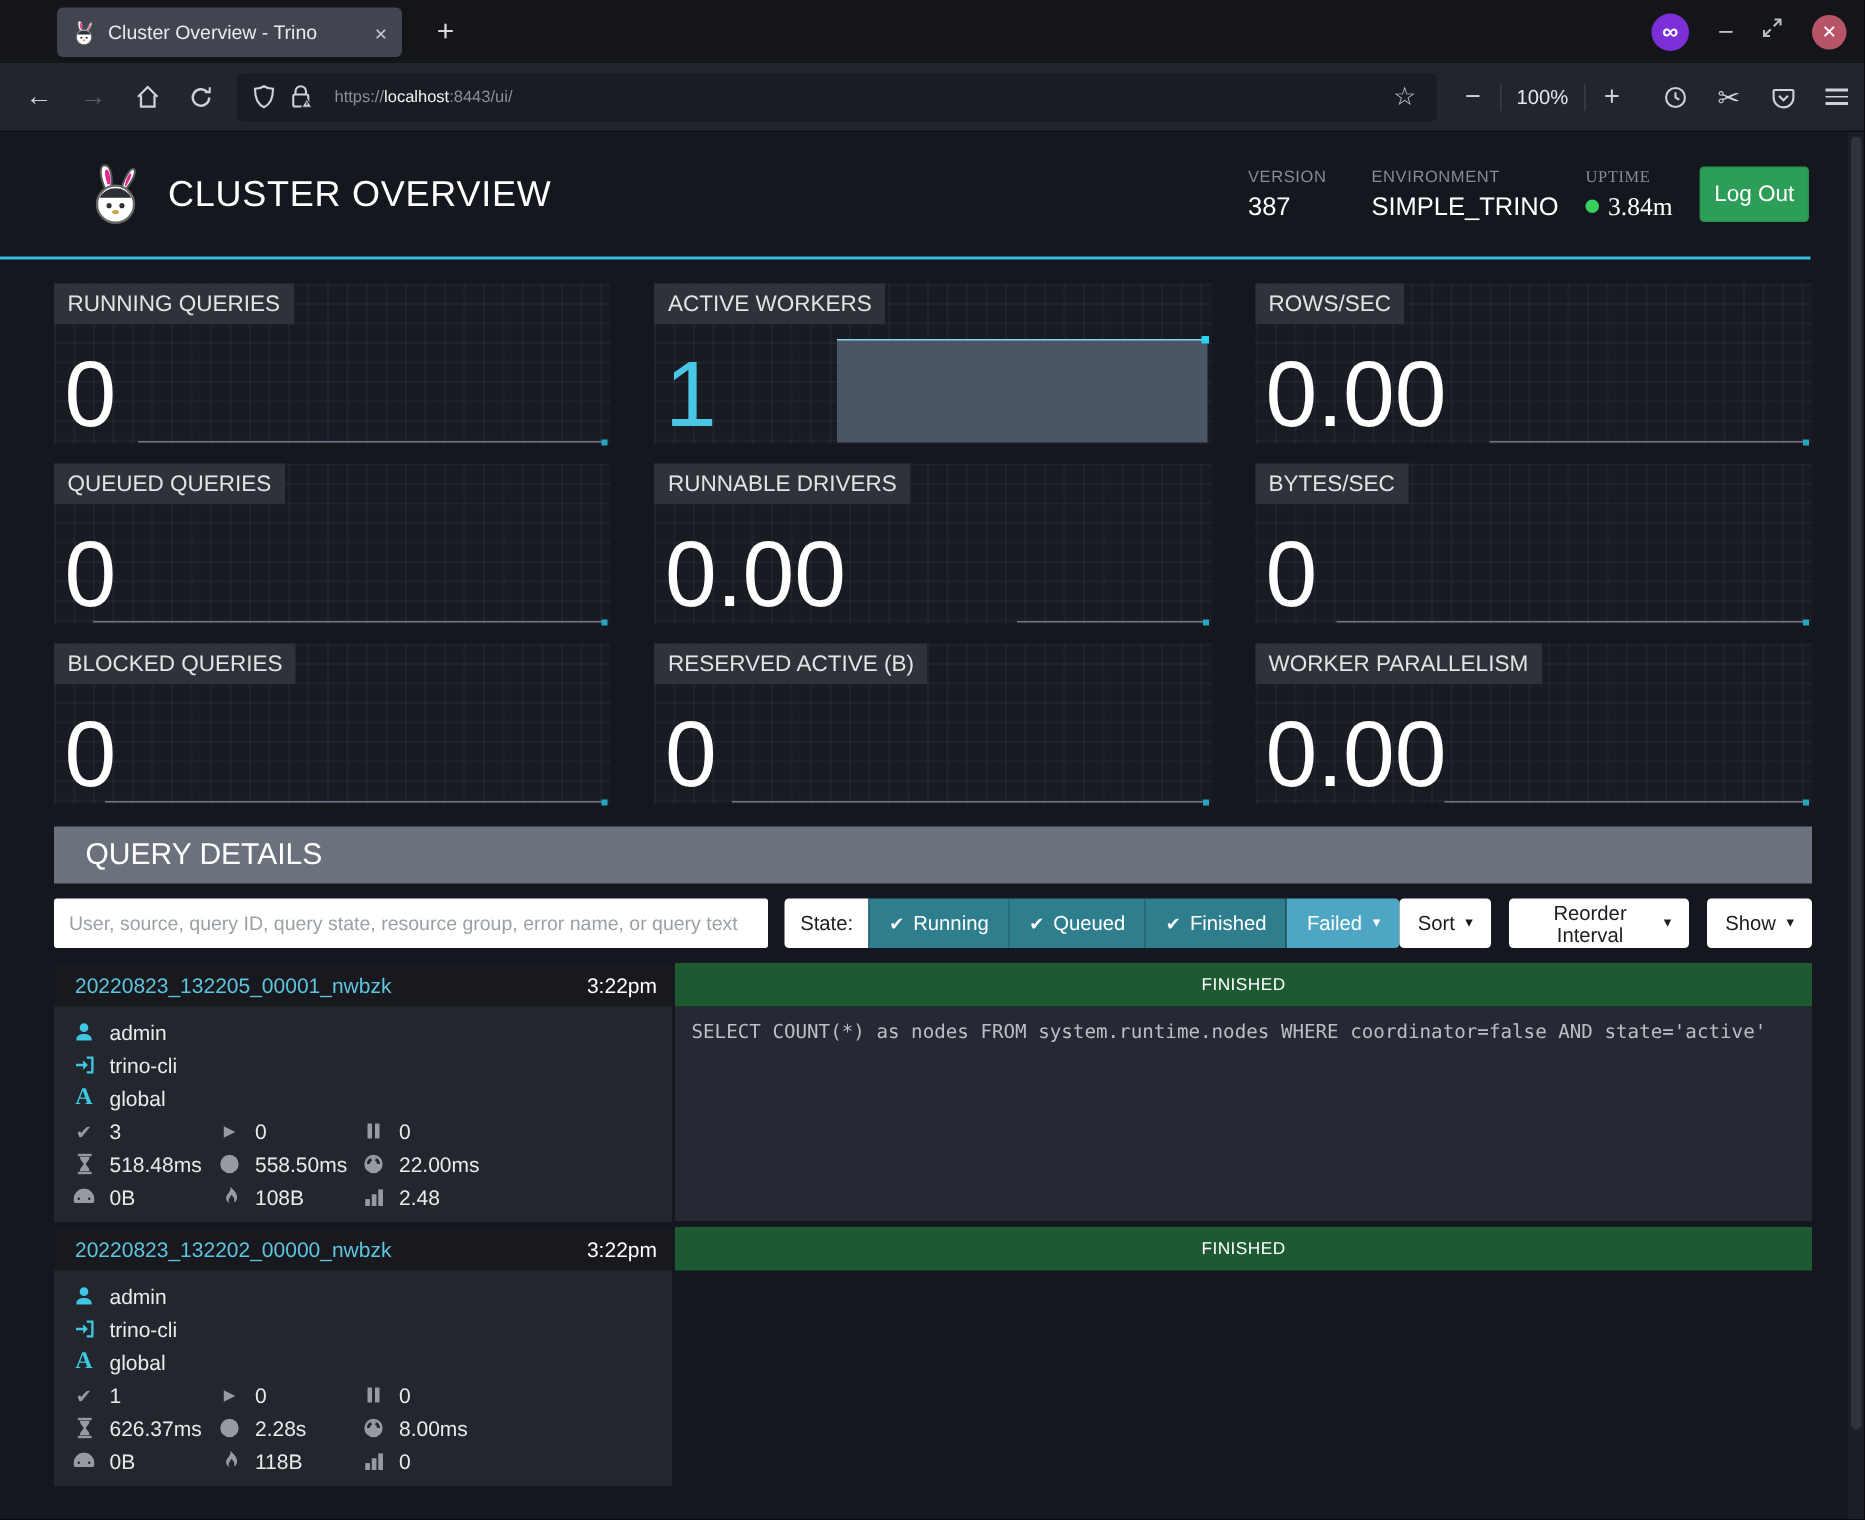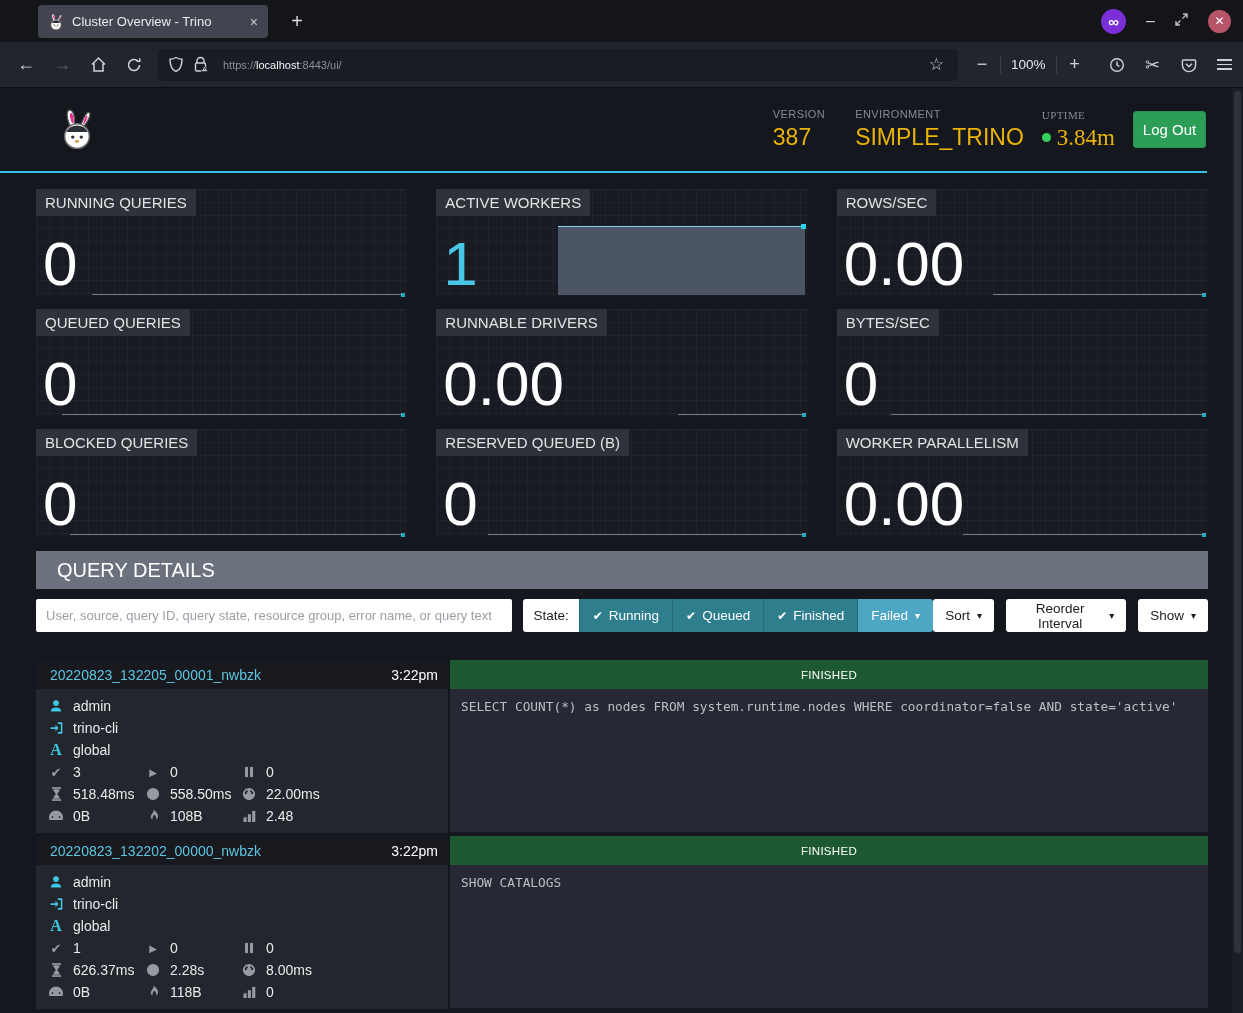--- a/index.html
+++ b/index.html
@@ -48,21 +48,21 @@
   .menu-bars i{ display:block; width:15px; height:1.8px; background:#cfd1d6; }
   
   .page{ position:absolute; top:88px; left:0; right:0; bottom:0; background:#14171d; }
   .content{ position:absolute; left:36px; width:1172px; top:0; }
   .app-header{ height:83px; display:flex; align-items:center; }
   .header-rule{ position:absolute; top:83px; left:-36px; width:1243px; height:2px; background:#35bedd; }
   .logo{ margin-left:22px; width:38px; height:45px; }
   .app-title{ margin-left:16px; font-size:24px; color:#fff; letter-spacing:0.5px; }
   .hstat{ display:flex; flex-direction:column; }
   .hstat .lab{ font-size:11px; color:#878b93; letter-spacing:0.4px; }
-  .hstat .val{ font-size:23px; color:#eab308; margin-top:4px; display:flex; align-items:center; gap:6px;}
+  .hstat .val{ font-size:17px; color:#ffffff; margin-top:4px; display:flex; align-items:center; gap:6px;}
   .hs-version{ margin-left:auto; }
   .hs-env{ margin-left:30px; }
   .hs-uptime{ margin-left:18px;font-family:Liberation Serif, serif; }
   .updot{ width:9px; height:9px; border-radius:50%; background:#36d05c; }
   .logout{ margin-left:18px; margin-right:2px; width:73px; height:37px; background:#2d9e57;
     border:1px solid #28914f; border-radius:3px; color:#fff; font-size:15px;
     display:flex; align-items:center; justify-content:center; }
   
   .cards{ margin-top:18px; display:grid; grid-template-columns:repeat(3,1fr); gap:13px 29px; }
   .card{ position:relative; height:107px; background:#181b22;
@@ -94,21 +94,21 @@
     padding:0 10px; border-radius:3px 0 0 3px; }
   .sbtn{ background:#2e7e8e; color:#fff; font-size:13.5px; display:flex; align-items:center;
     gap:6px; padding:0 13px; border:none; border-left:1px solid #27697a; }
   .sbtn .chk{ font-size:12px; }
   .sbtn.failed{ background:#4da6c4; border-radius:0 3px 3px 0; gap:7px;}
   .caret{ font-size:10px; line-height:1; }
   .wbtn{ background:#fff; color:#1b1d22; font-size:13.5px; display:flex; align-items:center;
     gap:7px; padding:0 12px; border:none; border-radius:3px; }
   .wbtn.sort{ margin-left:auto; } .wbtn.reorder{ margin-left:12px; } .wbtn.show{ margin-left:12px; }
   
-  .qrow{ margin-top:28px; }
+  .qrow{ margin-top:10px; }
   .qrow + .qrow{ margin-top:3px; }
   .qrow-head{ display:flex; height:29px; gap:2px; }
   .qhead-left{ width:412px; background:#17191f; display:flex; align-items:center;
     padding:0 10px 0 14px; }
   .qid{ color:#5fc4de; font-size:14px; flex:1; }
   .qtime{ color:#fff; font-size:14px; }
   .qstatus{ flex:1; background:#1d5a31; display:flex; align-items:center; justify-content:center;
     color:#fff; font-size:11.5px; letter-spacing:0.3px; }
   .qrow-body{ display:flex; gap:2px; }
   .qbody-left{ width:412px; background:#23262d; padding:6px 6px 6px 12px; display:flex;
@@ -231,20 +231,21 @@
           <path d="M13 20 C7 6 10 1 14 3 C17 5 18 12 17 19 Z" fill="#fff" stroke="#555" stroke-width="1.4"></path>
           <path d="M14.5 16 C11.5 8 12.5 4.5 14.5 6 C16 7.5 16.6 12 16.4 16 Z" fill="#e9268f"></path>
           <path d="M24 19 C28 7 32 3 33.5 6 C34.5 9 30 16 27 20 Z" fill="#fff" stroke="#555" stroke-width="1.4"></path>
           <path d="M26.5 16.5 C28.5 9.5 30.5 7 31 9 C31.3 11 28.8 15 27.3 17.5 Z" fill="#e9268f"></path>
           <circle cx="20" cy="30" r="13" fill="#fff" stroke="#666" stroke-width="1.6"></circle>
           <path d="M8.8 25.5 a12.7 12.7 0 0 1 22.4 0 z" fill="#2b2f36"></path>
           <circle cx="15.5" cy="31" r="1.8" fill="#333"></circle>
           <circle cx="24.5" cy="31" r="1.8" fill="#333"></circle>
           <ellipse cx="20" cy="35.5" rx="2.4" ry="1.5" fill="#caa24a"></ellipse>
         </svg>
+        <span class="app-title">CLUSTER OVERVIEW</span>
         <div class="hstat hs-version">
           <span class="lab">VERSION</span>
           <span class="val">387</span>
         </div>
         <div class="hstat hs-env">
           <span class="lab">ENVIRONMENT</span>
           <span class="val">SIMPLE_TRINO</span>
         </div>
         <div class="hstat hs-uptime">
           <span class="lab">UPTIME</span>
@@ -286,21 +287,21 @@
           <span class="card-label">BYTES/SEC</span>
           <span class="card-value">0</span>
           <div class="spark sp5"></div>
         </div>
         <div class="card">
           <span class="card-label">BLOCKED QUERIES</span>
           <span class="card-value">0</span>
           <div class="spark sp6"></div>
         </div>
         <div class="card">
-          <span class="card-label">RESERVED QUEUED (B)</span>
+          <span class="card-label">RESERVED ACTIVE (B)</span>
           <span class="card-value">0</span>
           <div class="spark sp7"></div>
         </div>
         <div class="card">
           <span class="card-label">WORKER PARALLELISM</span>
           <span class="card-value">0.00</span>
           <div class="spark sp8"></div>
         </div>
       </div>
 
@@ -557,21 +558,20 @@
                     <svg width="13" height="12" viewBox="0 0 14 13" fill="currentColor">
                       <rect x="0.5" y="8" width="3.4" height="5"></rect>
                       <rect x="5.2" y="4.5" width="3.4" height="8.5"></rect>
                       <rect x="9.9" y="1" width="3.4" height="12"></rect>
                     </svg>
                   </span>
                   <span>0</span>
                 </span>
             </div>
           </div>
-          <div class="qbody-right">SHOW CATALOGS</div>
         </div>
       </div>
 
     </div>
 
     <div class="scrolltrack">
       <div class="scrollthumb"></div>
     </div>
   </div>
 

